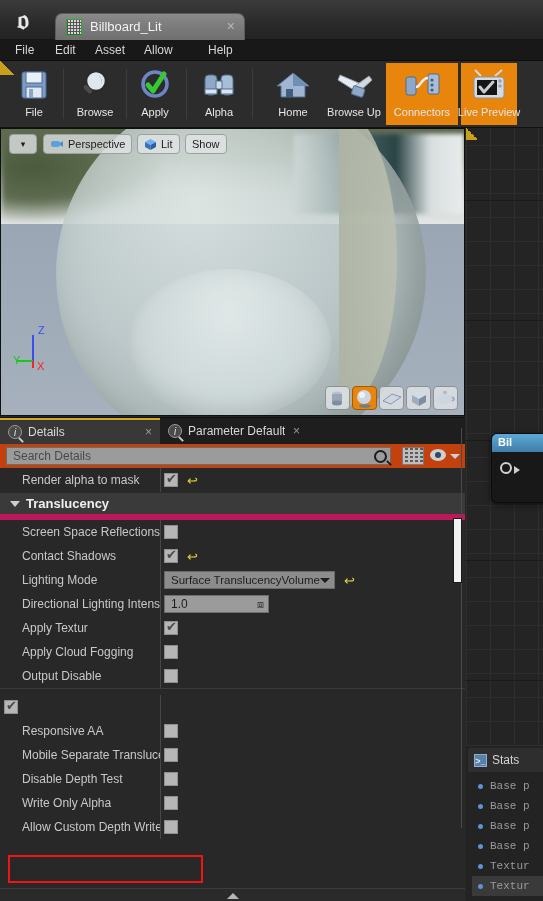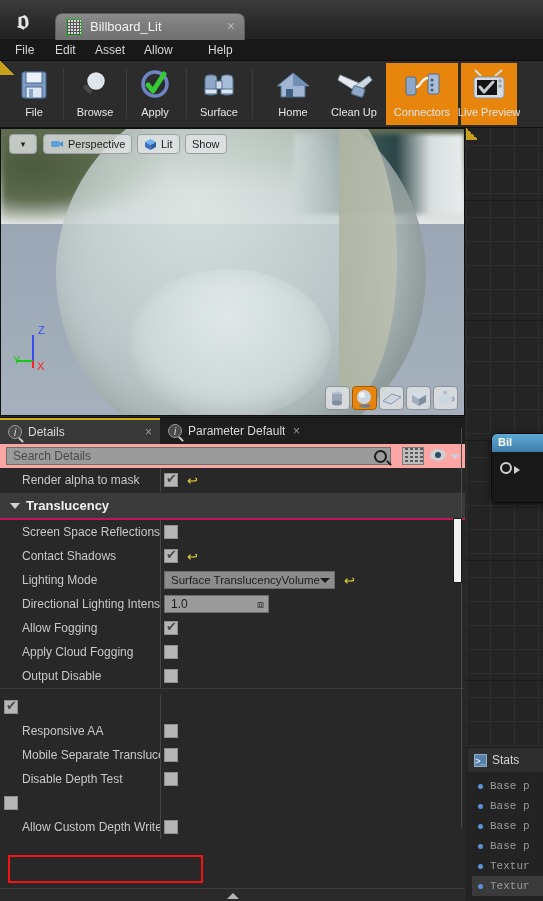--- a/index.html
+++ b/index.html
@@ -210,21 +210,21 @@
     position:relative;
   }
   .dtab-icon::after {
     content:""; position:absolute; right:-3px; bottom:-3px;
     width:6px; height:2px; background:#cfcfcf; transform:rotate(45deg);
   }
   .dtab-x { font-size:12px; color:#9b9b9b; margin-left:2px; }
 
   .searchbar {
     position:absolute; left:0; top:26px; width:465px; height:24px;
-    background:#fca5a5; display:flex; align-items:center;
+    background:#c2410c; display:flex; align-items:center;
   }
   .searchfield {
     position:absolute; left:6px; top:3px; width:385px; height:18px;
     background:#9b9b9b; border:1px solid #6d6d6d;
     font-size:12px; color:#4a4a4a; padding:1px 22px 0 6px;
     font-family:"Liberation Sans", sans-serif;
   }
   .search-mag {
     position:absolute; left:374px; top:6px; width:13px; height:13px;
     border:2px solid #1c1c1c; border-radius:50%;
@@ -271,21 +271,21 @@
     position:relative; cursor:pointer; flex:none;
   }
   .cbox.on::after {
     content:"✔"; position:absolute; left:1px; top:-3px;
     font-size:13px; color:#4a4a4a; line-height:16px;
   }
   .reset-arrow { font-size:13px; color:#e5d33a; cursor:pointer; line-height:1; }
 
   .cat-hdr {
     height:28px; background:#3a3a3a; display:flex; align-items:center;
-    padding-left:10px; gap:6px; border-top:1px solid #2a2a2a; border-bottom:2px solid #be185d;
+    padding-left:10px; gap:6px; border-top:1px solid #2a2a2a; border-bottom:6px solid #be185d;
     cursor:pointer;
   }
   .cat-tri {
     border-left:5px solid transparent; border-right:5px solid transparent;
     border-top:6px solid #d0d0d0;
   }
   .cat-title { font-size:13px; font-weight:bold; color:#f0f0f0; }
 
   .combo {
     height:18px; min-width:170px; background:#8c8c8c; border:1px solid #6a6a6a;
@@ -388,21 +388,21 @@
     <div class="tbtn" style="left:190px;width:58px">
       <div class="glyph">
         <svg width="42" height="36" viewBox="0 0 42 36">
           <rect x="7" y="7" width="12" height="20" rx="4" fill="#8fa8c8" stroke="#52708f"></rect>
           <rect x="23" y="7" width="12" height="20" rx="4" fill="#a8bdd8" stroke="#52708f"></rect>
           <rect x="18" y="13" width="6" height="8" fill="#cfd9e6" stroke="#52708f"></rect>
           <rect x="7" y="21" width="12" height="5" fill="#dde5ee" stroke="#52708f"></rect>
           <rect x="23" y="21" width="12" height="5" fill="#dde5ee" stroke="#52708f"></rect>
         </svg>
       </div>
-      <div class="lbl">Surface</div>
+      <div class="lbl">Alpha</div>
     </div>
     <div class="tbsep" style="left:252px"></div>
 
     <div class="tbtn" style="left:265px;width:56px">
       <div class="glyph">
         <svg width="42" height="36" viewBox="0 0 42 36">
           <path d="M21 5 L37 18 L33 18 L33 29 L9 29 L9 18 L5 18 Z" fill="#9fb5d2" stroke="#4e6c8e"></path>
           <path d="M21 5 L37 18 L21 18 Z" fill="#6f8fb5"></path>
           <rect x="14" y="21" width="7" height="8" fill="#3f5f80"></rect>
         </svg>
@@ -411,21 +411,21 @@
     </div>
 
     <div class="tbtn" style="left:323px;width:62px">
       <div class="glyph">
         <svg width="42" height="36" viewBox="0 0 42 36">
           <path d="M7 7 L28 16 L24 24 L5 12 Z" fill="#e6ebf1" stroke="#8f9daa"></path>
           <path d="M22 18 L36 8 L39 12 L26 24 Z" fill="#cfd9e4" stroke="#8f9daa"></path>
           <rect x="19" y="19" width="12" height="9" rx="2" fill="#8fa8c8" stroke="#52708f" transform="rotate(18 25 24)"></rect>
         </svg>
       </div>
-      <div class="lbl">Clean Up</div>
+      <div class="lbl">Browse Up</div>
     </div>
 
     <div class="tbtn active" style="left:386px;width:72px">
       <div class="glyph">
         <svg width="42" height="36" viewBox="0 0 42 36">
           <rect x="5" y="9" width="10" height="18" rx="2" fill="#8fa8c8" stroke="#4e6c8e"></rect>
           <rect x="27" y="6" width="11" height="20" rx="2" fill="#a8bdd8" stroke="#4e6c8e"></rect>
           <path d="M15 19 C20 19 20 10 27 10" fill="none" stroke="#f2f2f2" stroke-width="2.5"></path>
           <circle cx="31" cy="12" r="1.6" fill="#465d74"></circle>
           <circle cx="31" cy="17" r="1.6" fill="#465d74"></circle>
@@ -652,21 +652,21 @@
         <div class="colsplit"></div>
         <div class="pval">
           <span class="numfield">
             <span>1.0</span>
             <span class="spin">⧈</span>
           </span>
         </div>
       </div>
 
       <div class="prow">
-        <div class="pname">Allow Fogging</div>
+        <div class="pname">Apply Textur</div>
         <div class="colsplit"></div>
         <div class="pval">
             <span class="cbox on"></span>
           </div>
       </div>
 
       <div class="prow">
         <div class="pname">Apply Cloud Fogging</div>
         <div class="colsplit"></div>
         <div class="pval">
@@ -710,20 +710,21 @@
 
       <div class="prow">
         <div class="pname">Disable Depth Test</div>
         <div class="colsplit"></div>
         <div class="pval">
             <span class="cbox"></span>
           </div>
       </div>
 
       <div class="prow">
+        <div class="pname">Write Only Alpha</div>
         <div class="colsplit"></div>
         <div class="pval">
             <span class="cbox"></span>
           </div>
       </div>
 
       <div class="prow">
         <div class="pname">Allow Custom Depth Writes</div>
         <div class="colsplit"></div>
         <div class="pval">

